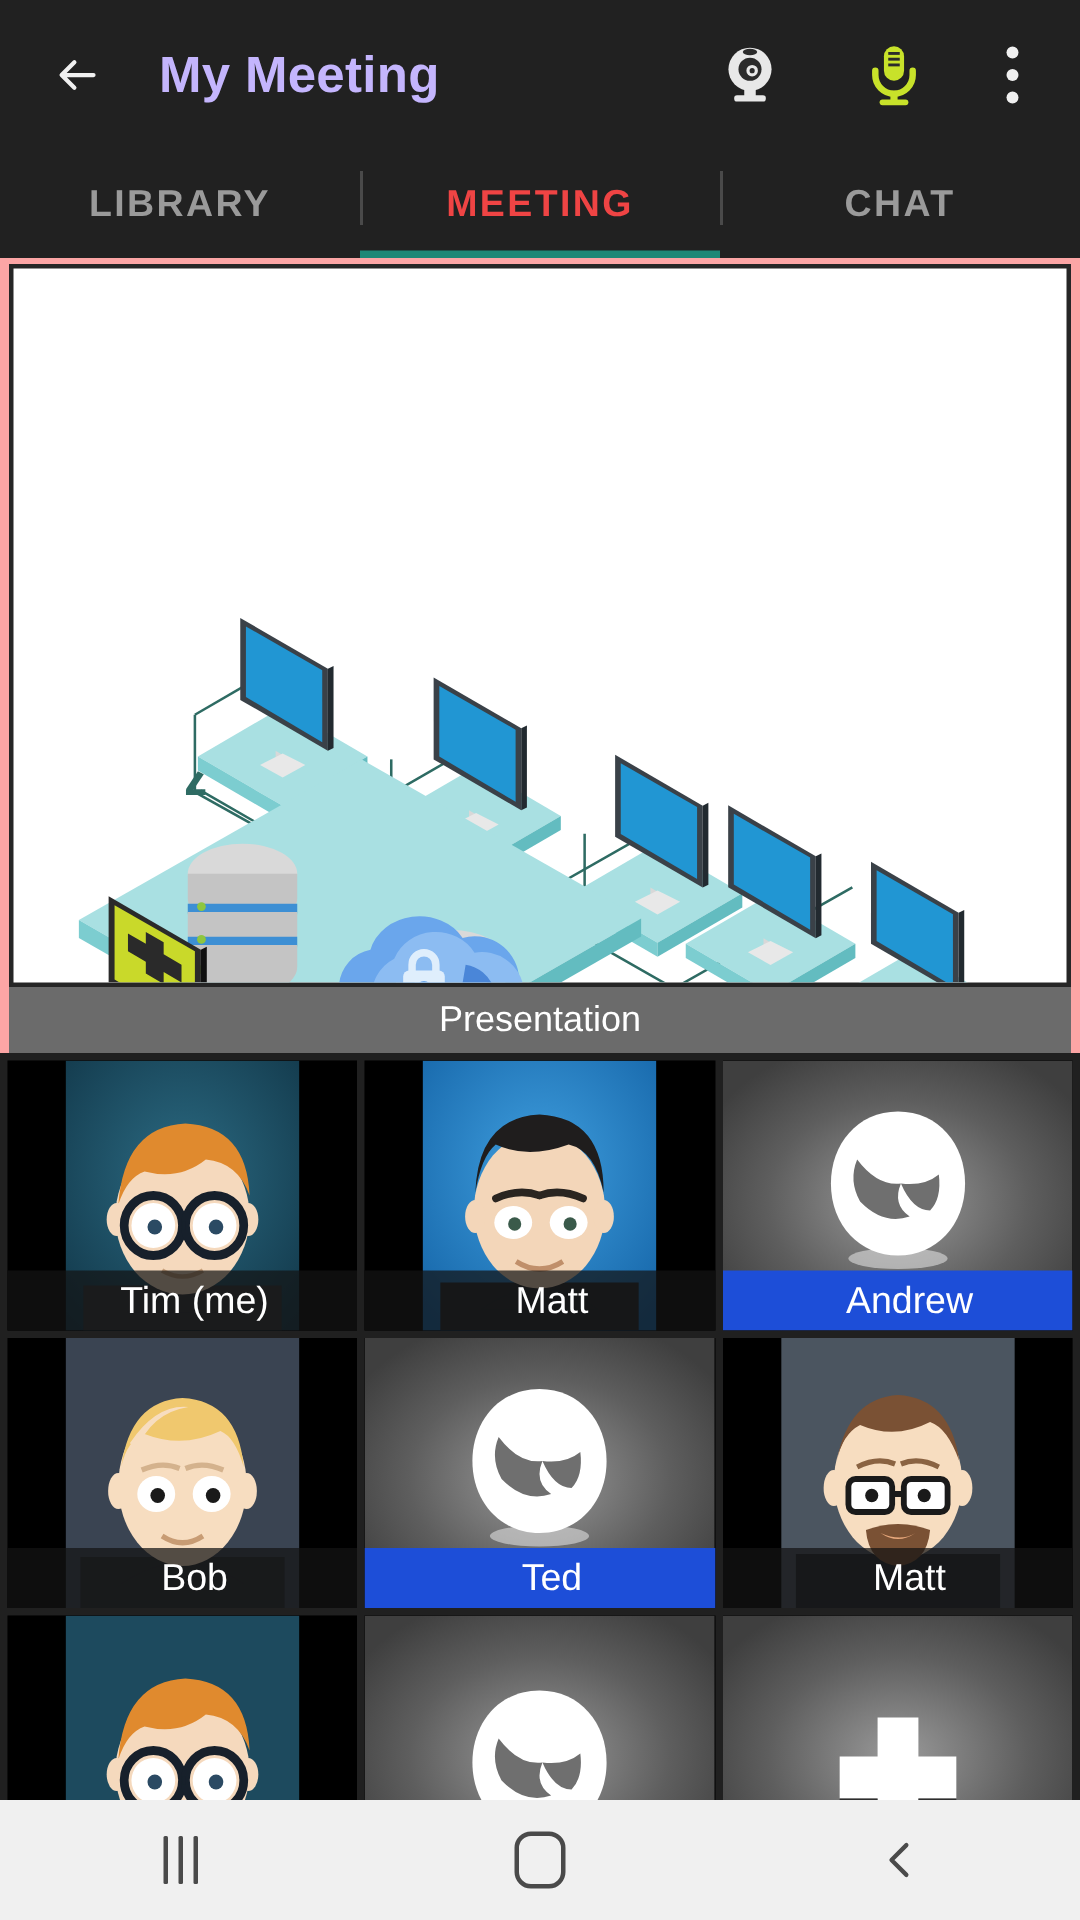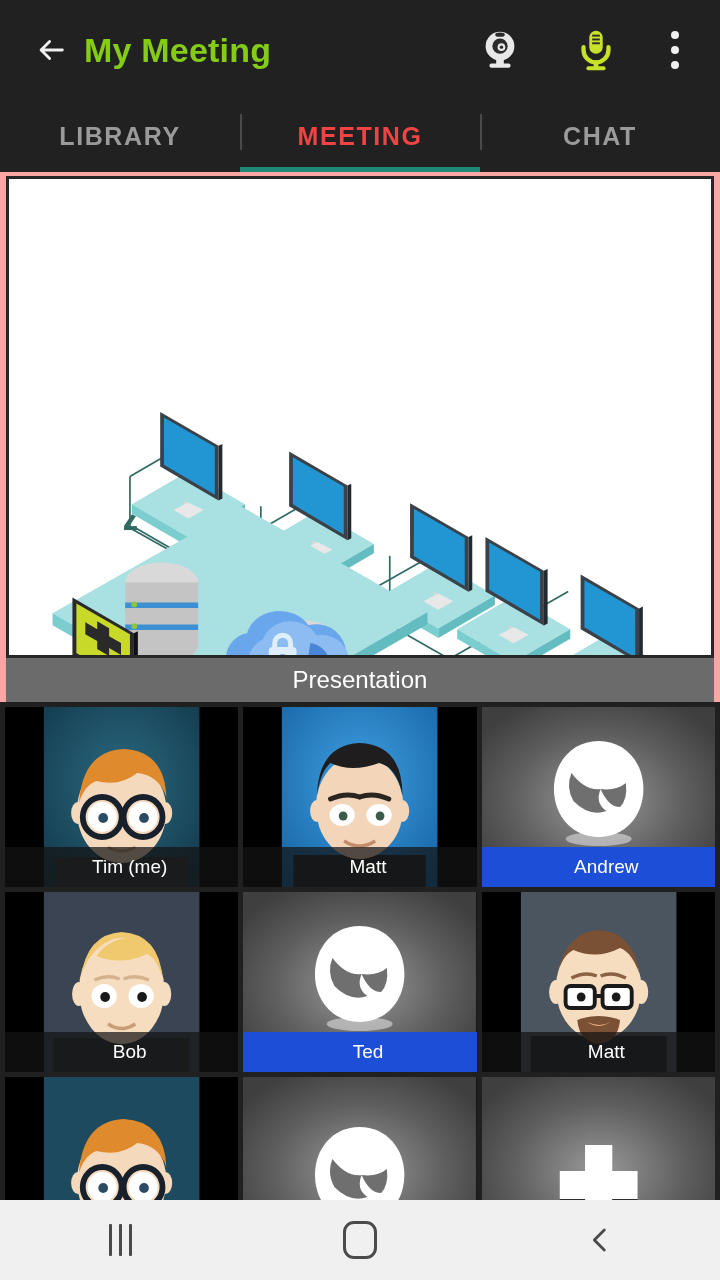--- a/index.html
+++ b/index.html
@@ -11,22 +11,22 @@
   }
   #app { width:720px; height:1280px; display:flex; flex-direction:column; background:#202020; }
 
   
   .appbar {
     height:100px; background:#212121;
     display:flex; align-items:center; padding:0 22px 0 28px; flex:0 0 100px;
   }
   .back-btn { width:46px; height:46px; display:flex; align-items:center; justify-content:center; flex:0 0 auto; }
   .title {
-    color:#84cc16; font-size:34px; font-weight:bold; letter-spacing:.2px;
-    margin-left:10px; flex:1 1 auto; white-space:nowrap;
+    color:#c4b5fd; font-size:34px; font-weight:bold; letter-spacing:.2px;
+    margin-left:32px; flex:1 1 auto; white-space:nowrap;
   }
   .hdr-icon { width:60px; height:60px; display:flex; align-items:center; justify-content:center; flex:0 0 auto; }
   .hdr-icon.cam { margin-right:36px; }
   .hdr-icon.mic { margin-right:26px; }
   .kebab { width:46px; height:60px; display:flex; flex-direction:column; align-items:center; justify-content:center; gap:7px; flex:0 0 auto; }
   .kebab i { width:8px; height:8px; border-radius:50%; background:#f0f0f0; display:block; }
 
   
   .tabs {
     height:72px; background:#212121; display:flex; flex:0 0 72px; position:relative;
@@ -59,21 +59,21 @@
     flex:1 1 auto; display:grid; grid-template-columns:repeat(3,1fr);
     grid-auto-rows:180px; gap:5px; padding:5px 5px 0; background:#202020;
     overflow:hidden; align-content:start;
   }
   .tile { position:relative; overflow:hidden; background:#000; }
   .tile .media { position:absolute; inset:0; }
   .tile svg { width:100%; height:100%; display:block; }
   .tile .name {
     position:absolute; left:0; right:0; bottom:0; height:40px;
     display:flex; align-items:center; justify-content:center;
-    color:#ffffff; font-size:19px; background:rgba(20,20,20,.72);padding-left:16px;
+    color:#ffffff; font-size:25px; background:rgba(20,20,20,.72);padding-left:16px;
   }
   .tile.placeholder .name { background:#1d4ed8; }
 
   
   .navbar {
     flex:0 0 80px; height:80px; background:#f0f0f0; display:flex;
   }
   .nav-btn { flex:1 1 0; display:flex; align-items:center; justify-content:center; }
   .nav-recents { display:flex; gap:7px; }
   .nav-recents i { width:3px; height:32px; background:#4a4a4a; display:block; border-radius:1px; }

